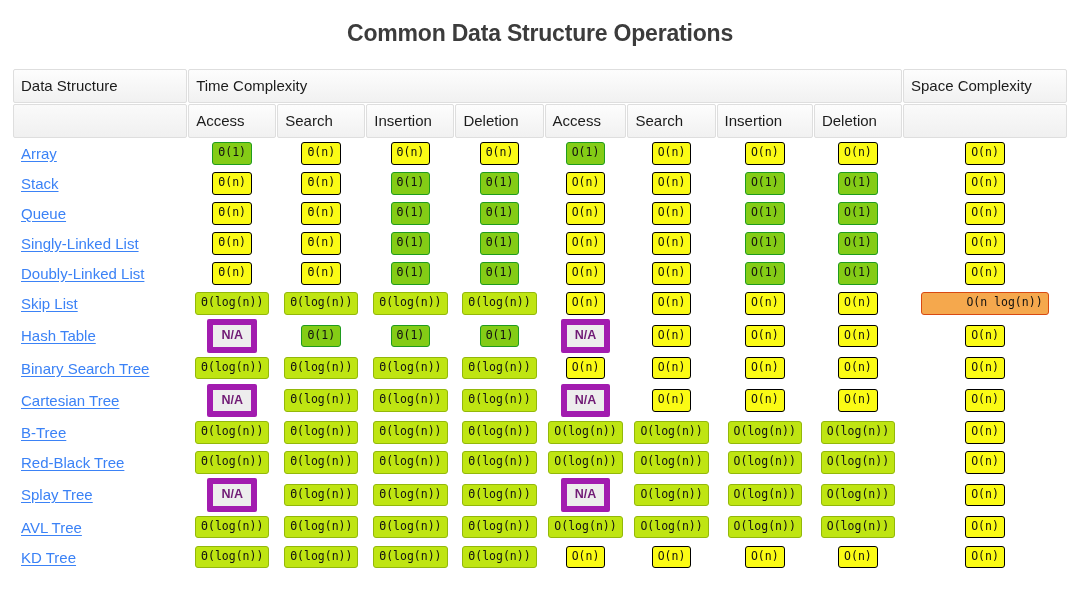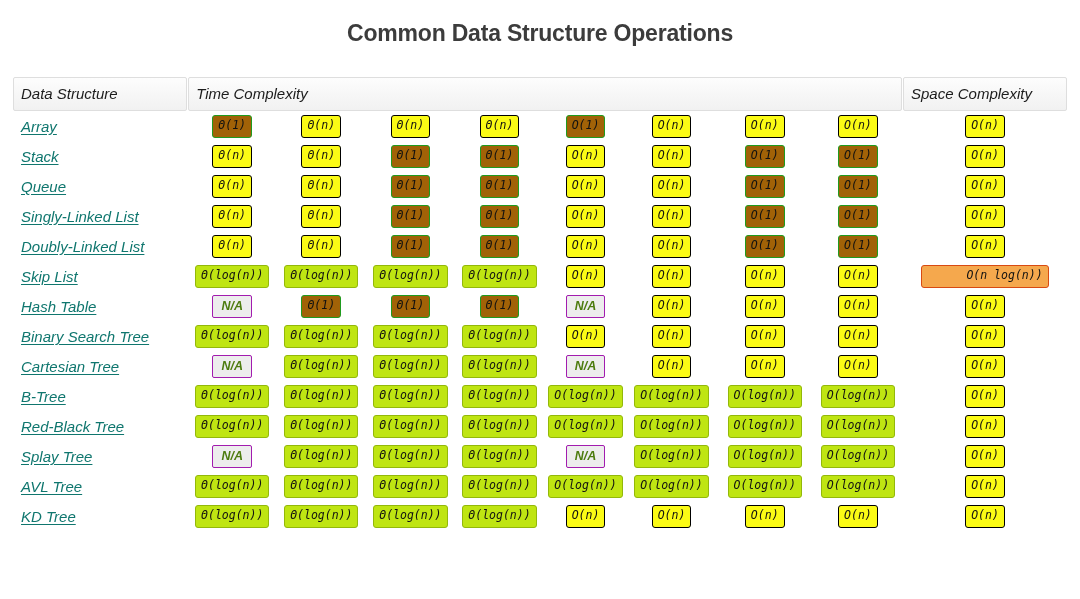--- a/index.html
+++ b/index.html
@@ -29,22 +29,21 @@
 
   .table-wrap {
     padding: 0 12px;
   }
 
   table.ds-table {
     border-collapse: separate;
     border-spacing: 1px;
     width: 1056px;
     table-layout: fixed;
-    margin: 12px auto;
-    font-style: italic;
+    margin: 4px auto;
   }
 
   
   th.hcell {
     background: linear-gradient(to bottom, #fdfdfd 0%, #f1f1f1 100%);
     border: 1px solid #dedede;
     border-radius: 2px;
     font-weight: normal;
     font-size: 15px;
     color: #1c1c1c;
@@ -55,21 +54,21 @@
     white-space: nowrap;
     overflow: hidden;
   }
   th.hcell.blank {
     background: linear-gradient(to bottom, #fafafa 0%, #f0f0f0 100%);
   }
 
   
   td.rowlabel {
     font-size: 15px;
-    color: #0f766e;
+    color: #3b82f6;
     text-decoration: underline;
     text-underline-offset: 2px;
     padding: 2px 6px 2px 8px;
     white-space: nowrap;
     text-align: left;
     vertical-align: middle;
     cursor: pointer;
     height: 29px;
     box-sizing: border-box;
   }
@@ -87,43 +86,43 @@
     font-size: 11.5px;
     line-height: 1;
     padding: 4px 5px 5px 5px;
     border-radius: 3px;
     white-space: nowrap;
     color: #111;
     box-sizing: border-box;
   }
 
   .chip.c-green {
-    background: #a16207;
+    background: #84cc16;
     border: 1px solid #1f9b1f;
   }
   .chip.c-yellow {
     background: #fbfb15;
     border: 1px solid #000000;
   }
   .chip.c-yellowgreen {
     background: #bfe512;
     border: 1px solid #93b80a;
   }
   .chip.c-orange {
     background: #f5a84d;
     border: 1px solid #d84a12;
     padding-left: 44px;
   }
   .chip.c-na {
     background: #ededed;
-    border: 1px solid #a21caf;
+    border: 6px solid #a21caf;
     font-family: "Liberation Sans", sans-serif;
     font-size: 12.5px;
     font-weight: bold;
-    color: #4d7c0f;
+    color: #701a75;
     padding: 4px 8px 5px 8px;
     border-radius: 2px;
   }
 </style>
 </head>
 <body>
 
 <h1 id="page-title">Common Data Structure Operations</h1>
 
 <div class="table-wrap">
@@ -139,20 +138,32 @@
       <col style="width:94px">
       <col style="width:86px">
       <col style="width:160px">
     </colgroup>
     <thead>
       <tr>
           <th class="hcell" colspan="1">Data Structure</th>
           <th class="hcell" colspan="8">Time Complexity</th>
           <th class="hcell" colspan="1">Space Complexity</th>
         </tr>
+      <tr>
+          <th class="hcell blank" colspan="1"></th>
+          <th class="hcell" colspan="1">Access</th>
+          <th class="hcell" colspan="1">Search</th>
+          <th class="hcell" colspan="1">Insertion</th>
+          <th class="hcell" colspan="1">Deletion</th>
+          <th class="hcell" colspan="1">Access</th>
+          <th class="hcell" colspan="1">Search</th>
+          <th class="hcell" colspan="1">Insertion</th>
+          <th class="hcell" colspan="1">Deletion</th>
+          <th class="hcell blank" colspan="1"></th>
+        </tr>
     </thead>
     <tbody>
         <tr>
           <td class="rowlabel">Array</td>
           <td class="datacell"><span class="chip c-green">Θ(1)</span></td>
           <td class="datacell"><span class="chip c-yellow">Θ(n)</span></td>
           <td class="datacell"><span class="chip c-yellow">Θ(n)</span></td>
           <td class="datacell"><span class="chip c-yellow">Θ(n)</span></td>
           <td class="datacell"><span class="chip c-green">O(1)</span></td>
           <td class="datacell"><span class="chip c-yellow">O(n)</span></td>

